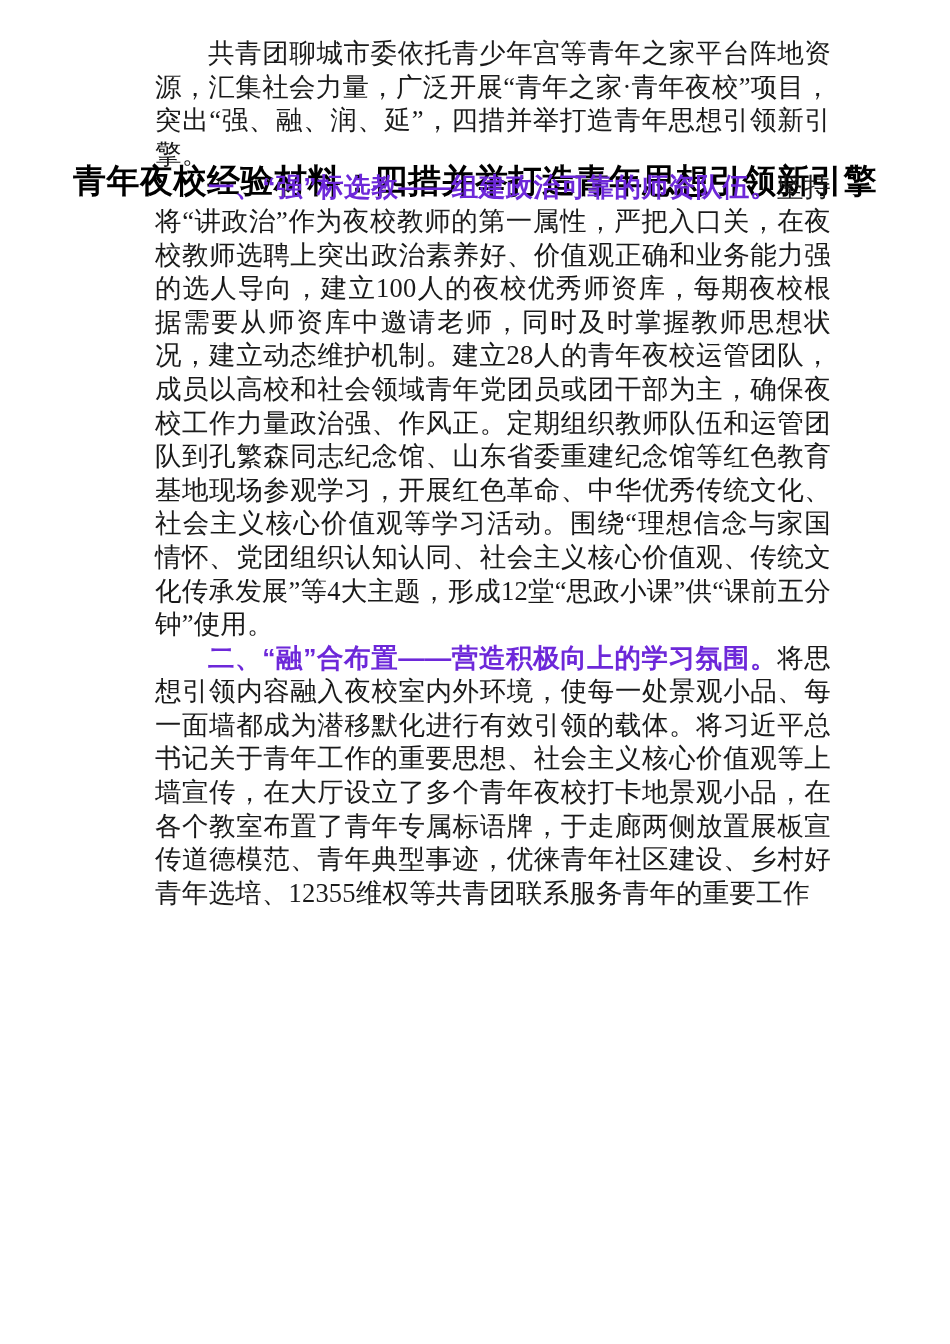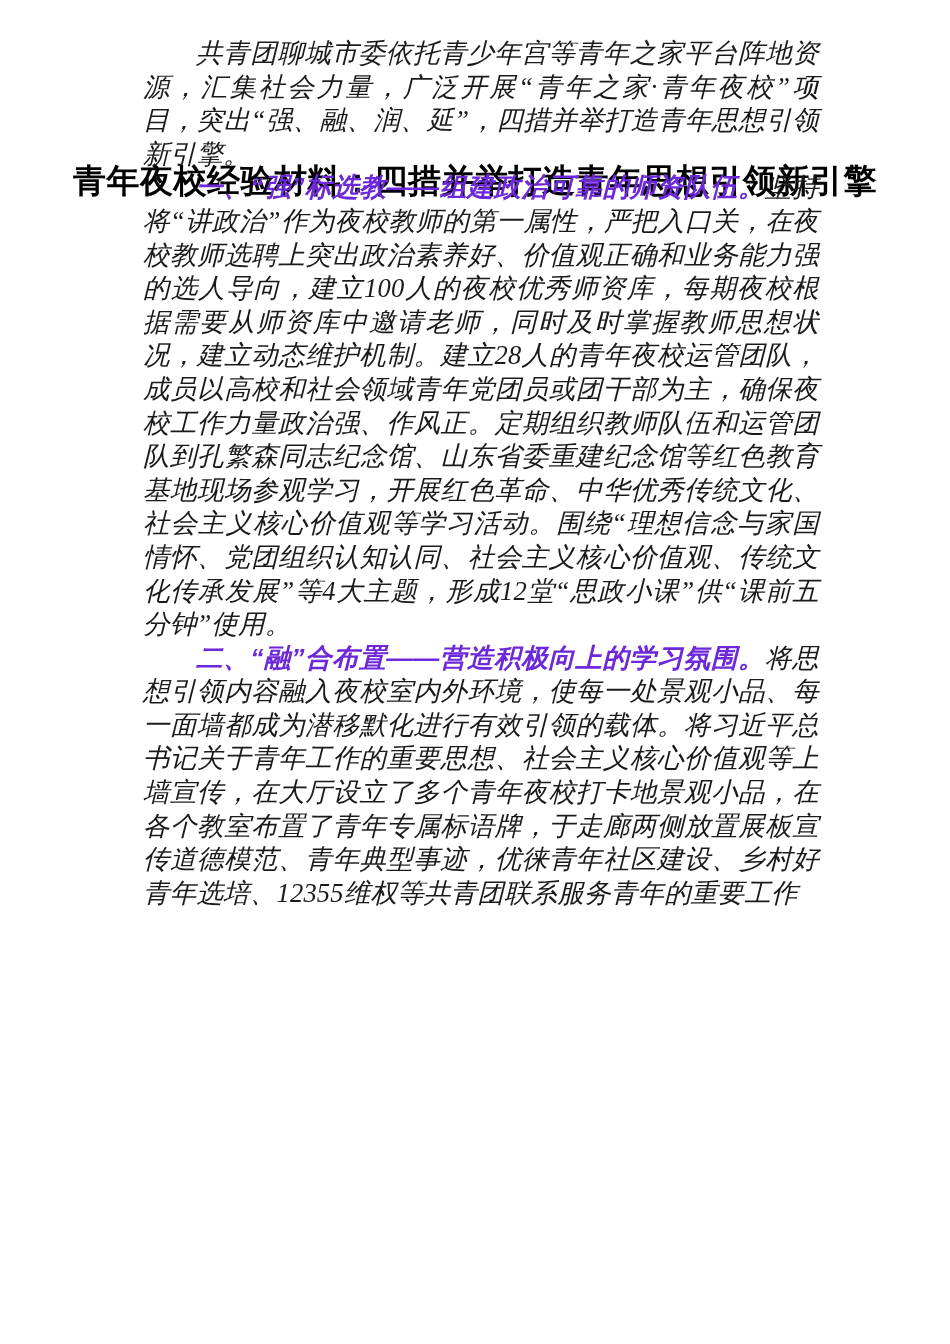--- a/index.html
+++ b/index.html
@@ -12,24 +12,23 @@
     position: relative;
     width: 950px;
     height: 1344px;
     background: #ffffff;
     overflow: hidden;
     box-sizing: border-box;
   }
 
   .doc-body {
     position: absolute;
-    left: 143px;
+    left: 155px;
     top: 0;
     width: 676px;
-    font-style: italic;
   }
 
   
   .doc-title {
     font-family: "Liberation Sans", "DejaVu Sans", sans-serif;
     font-weight: 700;
     font-size: 33px;
     line-height: 52px;
     color: #000000;
     text-align: center;

